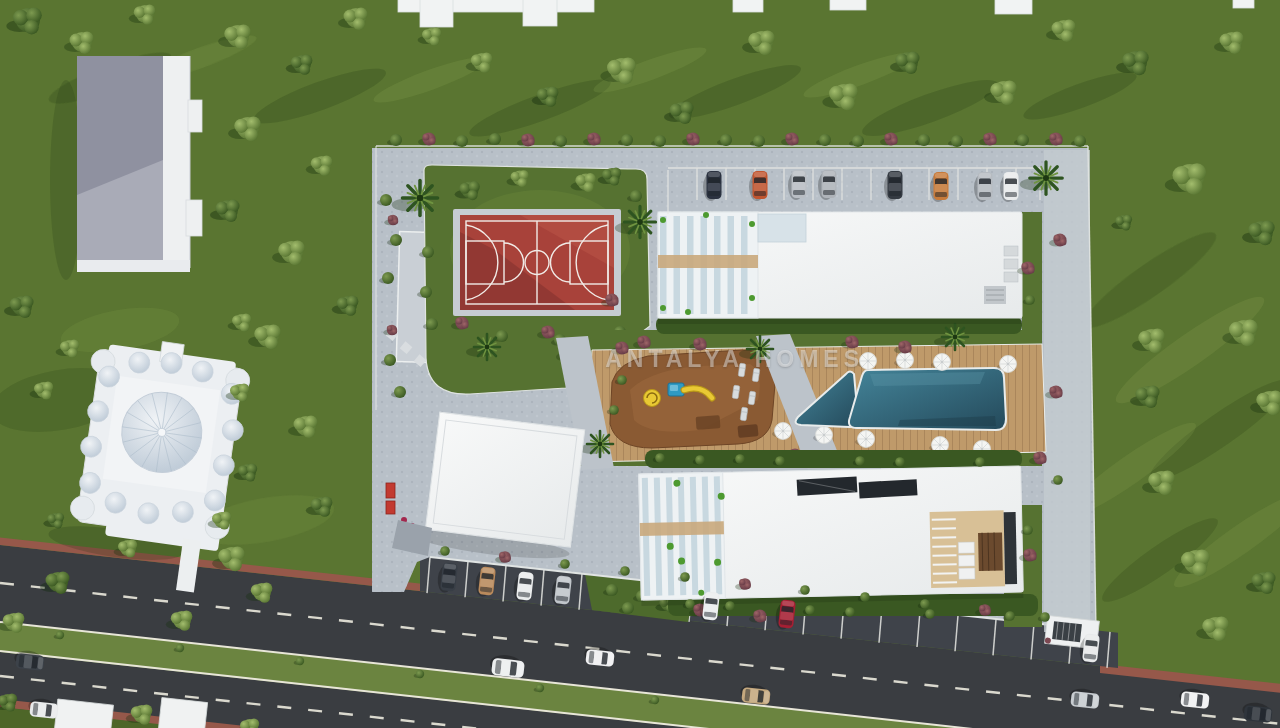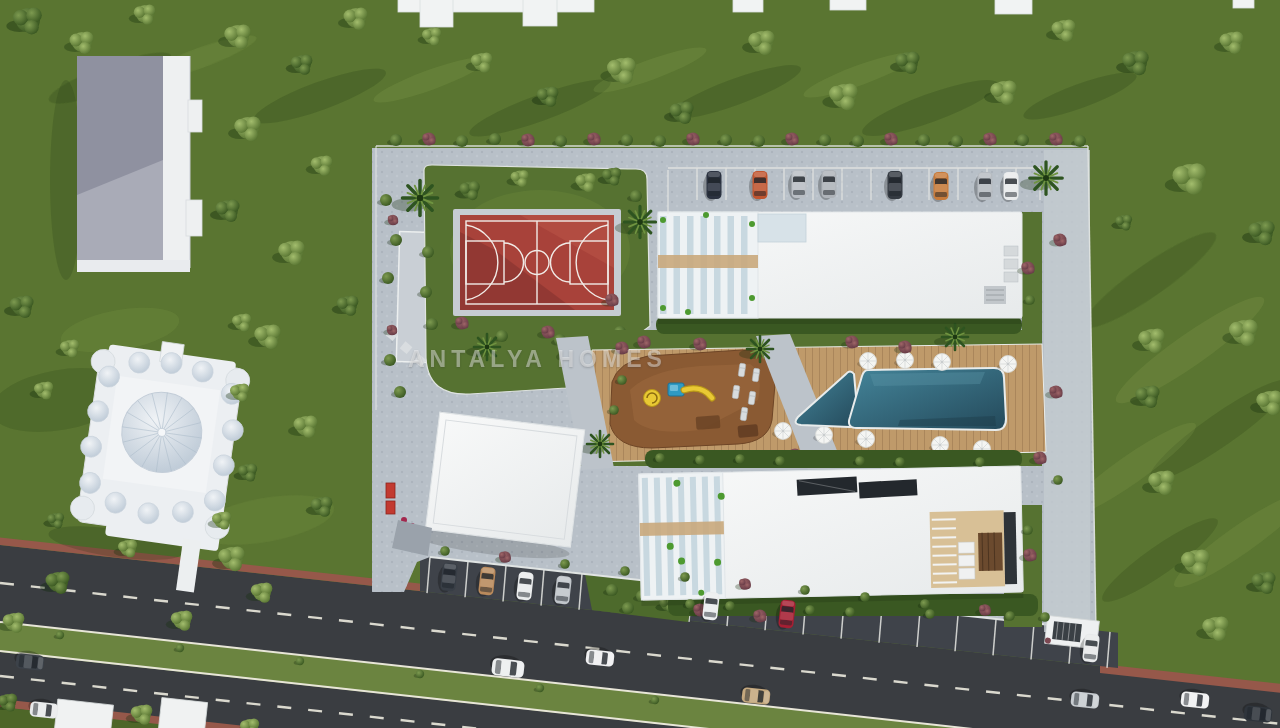--- a/index.html
+++ b/index.html
@@ -1,20 +1,20 @@
 <!DOCTYPE html>
 <html><head>
 <meta charset="utf-8">
 <title>Aerial site plan render</title>
 <style>
   html,body{margin:0;padding:0;background:#222;}
   .stage{position:relative;width:1280px;height:728px;overflow:hidden;font-family:"Liberation Sans",sans-serif;}
   .stage svg{position:absolute;left:0;top:0;}
   .watermark{
-    position:absolute;left:408px;top:346px;width:456px;text-align:left;
+    position:absolute;left:408px;top:346px;width:456px;text-align:right;
     font-family:"Liberation Sans",sans-serif;font-weight:bold;font-size:23px;
     letter-spacing:5px;color:rgba(255,255,255,0.42);white-space:nowrap;
     text-shadow:0 1px 2px rgba(50,50,50,0.25);pointer-events:none;
   }
 </style>
 </head>
 <body>
 
 <div class="stage">
 <svg width="1280" height="728" viewBox="0 0 1280 728">

